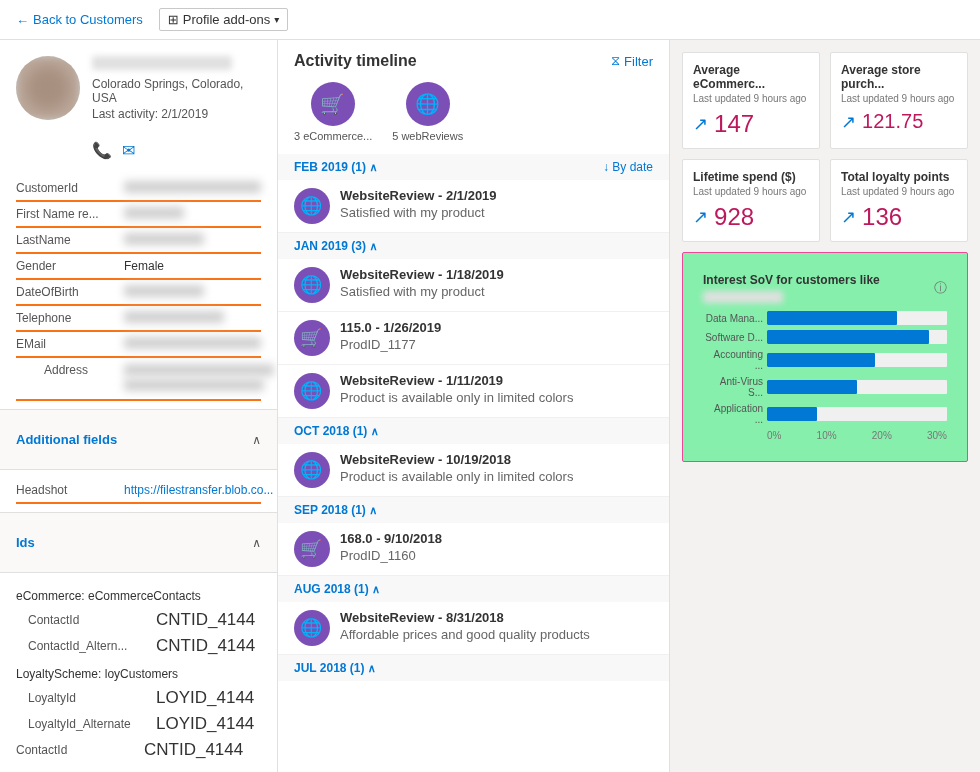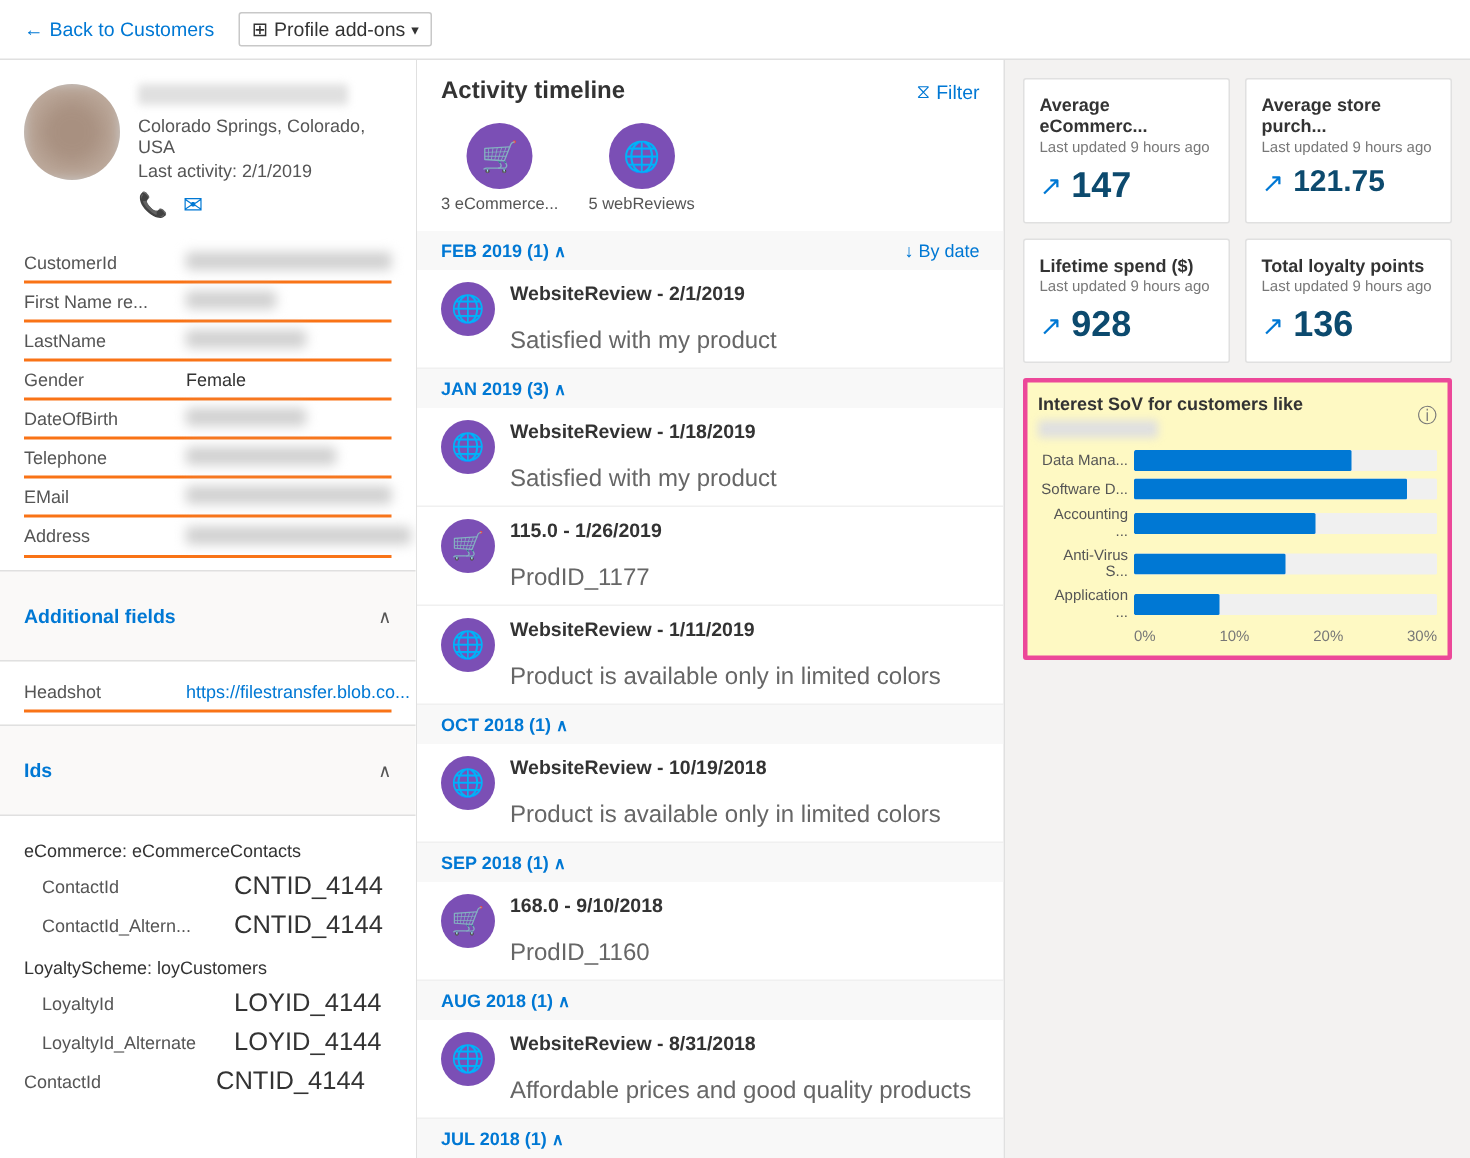--- a/index.html
+++ b/index.html
@@ -58,21 +58,21 @@
     }
     .profile-info { flex: 1; }
     .profile-name {
       font-size: 14px; font-weight: 600; color: #333;
       background: #e0e0e0; border-radius: 2px;
       width: 140px; height: 14px; display: inline-block;
       filter: blur(3px);
       margin-bottom: 4px;
     }
     .profile-location { font-size: 12px; color: #555; margin-bottom: 2px; }
-    .profile-activity { font-size: 12px; color: #555; margin-bottom: 6px; }
+    .profile-activity { font-size: 12px; color: #555; margin-bottom: 20px; }
     .profile-actions { display: flex; gap: 10px; }
     .profile-action-icon { color: #0078d4; cursor: pointer; font-size: 16px; }
 
     .fields-section { padding: 0 16px 8px; }
     .field-row {
       display: flex; align-items: flex-start;
       padding: 5px 0;
       border-bottom: 2px solid #f97316;
       gap: 8px;
     }
@@ -156,21 +156,21 @@
       gap: 10px;
     }
     .timeline-icon {
       width: 36px; height: 36px; border-radius: 50%;
       display: flex; align-items: center; justify-content: center;
       font-size: 18px; color: #fff; flex-shrink: 0;
     }
     .timeline-icon.purple { background: #7b4fb5; }
     .timeline-content { flex: 1; }
     .timeline-title { font-size: 13px; font-weight: 600; color: #333; }
-    .timeline-subtitle { font-size: 16px; color: #666; margin-top: 16px; }
+    .timeline-subtitle { font-size: 13px; color: #666; margin-top: 2px; }
 
     
     .right-panel {
       width: 310px;
       background: #f3f2f1;
       overflow-y: auto;
       flex-shrink: 0;
       padding: 12px;
       display: flex;
       flex-direction: column;
@@ -184,27 +184,27 @@
       flex: 1;
       background: #fff;
       border: 1px solid #e0e0e0;
       border-radius: 2px;
       padding: 10px;
     }
     .metric-card-title { font-size: 12px; color: #333; font-weight: 600; margin-bottom: 2px; }
     .metric-card-updated { font-size: 10px; color: #777; margin-bottom: 6px; }
     .metric-card-value-row { display: flex; align-items: center; gap: 6px; }
     .metric-trend-icon { color: #0078d4; font-size: 18px; }
-    .metric-value { font-size: 24px; font-weight: 700; color: #0c4a6e; }
+    .metric-value { font-size: 24px; font-weight: 400; color: #be185d; }
 
     .chart-card {
-      background: #fef9c3;
-      border: 3px solid #ec4899;
+      background: #86efac;
+      border: 1px solid #ec4899;
       border-radius: 2px;
-      padding: 7px;
+      padding: 20px;
     }
     .chart-title-row { display: flex; align-items: center; justify-content: space-between; margin-bottom: 8px; }
     .chart-title { font-size: 12px; color: #333; font-weight: 600; }
     .chart-title-blurred { display: inline-block; background: #e0e0e0; filter: blur(3px); height: 12px; width: 80px; border-radius: 2px; }
     .info-icon { color: #777; font-size: 13px; cursor: pointer; }
 
     .bar-chart { width: 100%; }
     .bar-row { display: flex; align-items: center; margin-bottom: 5px; gap: 4px; }
     .bar-label { font-size: 10px; color: #555; width: 60px; text-align: right; flex-shrink: 0; }
     .bar-track { flex: 1; height: 14px; background: #f0f0f0; border-radius: 1px; overflow: hidden; }
@@ -287,21 +287,21 @@
       <div class="field-row">
         <span class="field-label">Telephone</span>
         <span class="field-value blur-box" style="width:100px;height:12px;"></span>
       </div>
 
       <div class="field-row">
         <span class="field-label">EMail</span>
         <span class="field-value blur-box" style="width:150px;height:12px;"></span>
       </div>
 
-      <div class="field-row" style="flex-direction:row;gap:2px;">
+      <div class="field-row" style="flex-direction:column;gap:2px;text-align:center;">
         <div style="display:flex;gap:8px;align-items:center;">
           <span class="field-label">Address</span>
           <span class="field-value blur-box" style="width:150px;height:12px;"></span>
         </div>
         <div style="padding-left:108px;">
           <span class="field-value blur-box" style="width:140px;height:12px;"></span>
         </div>
       </div>
     </div>
 

